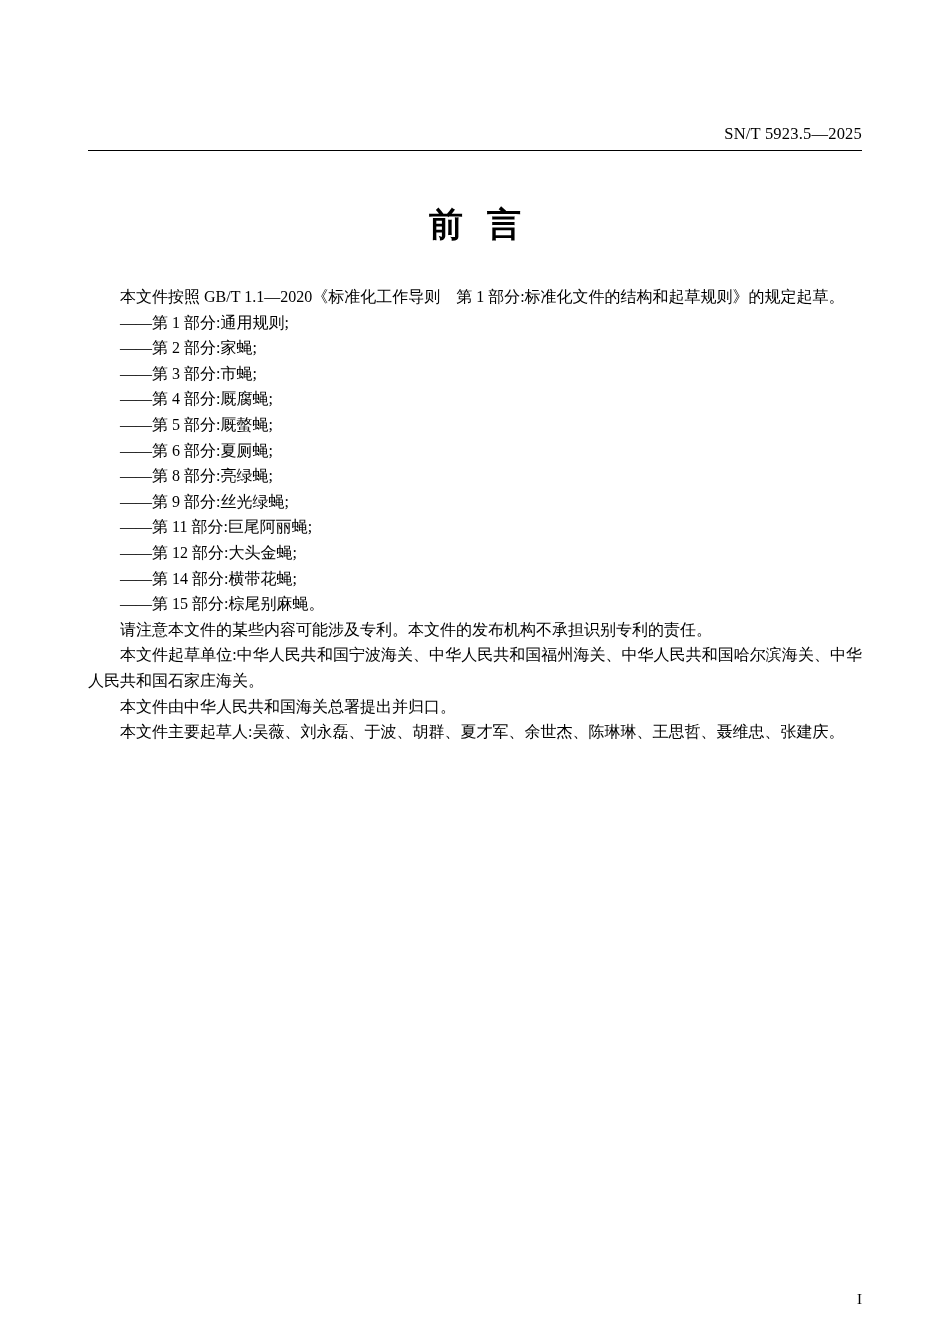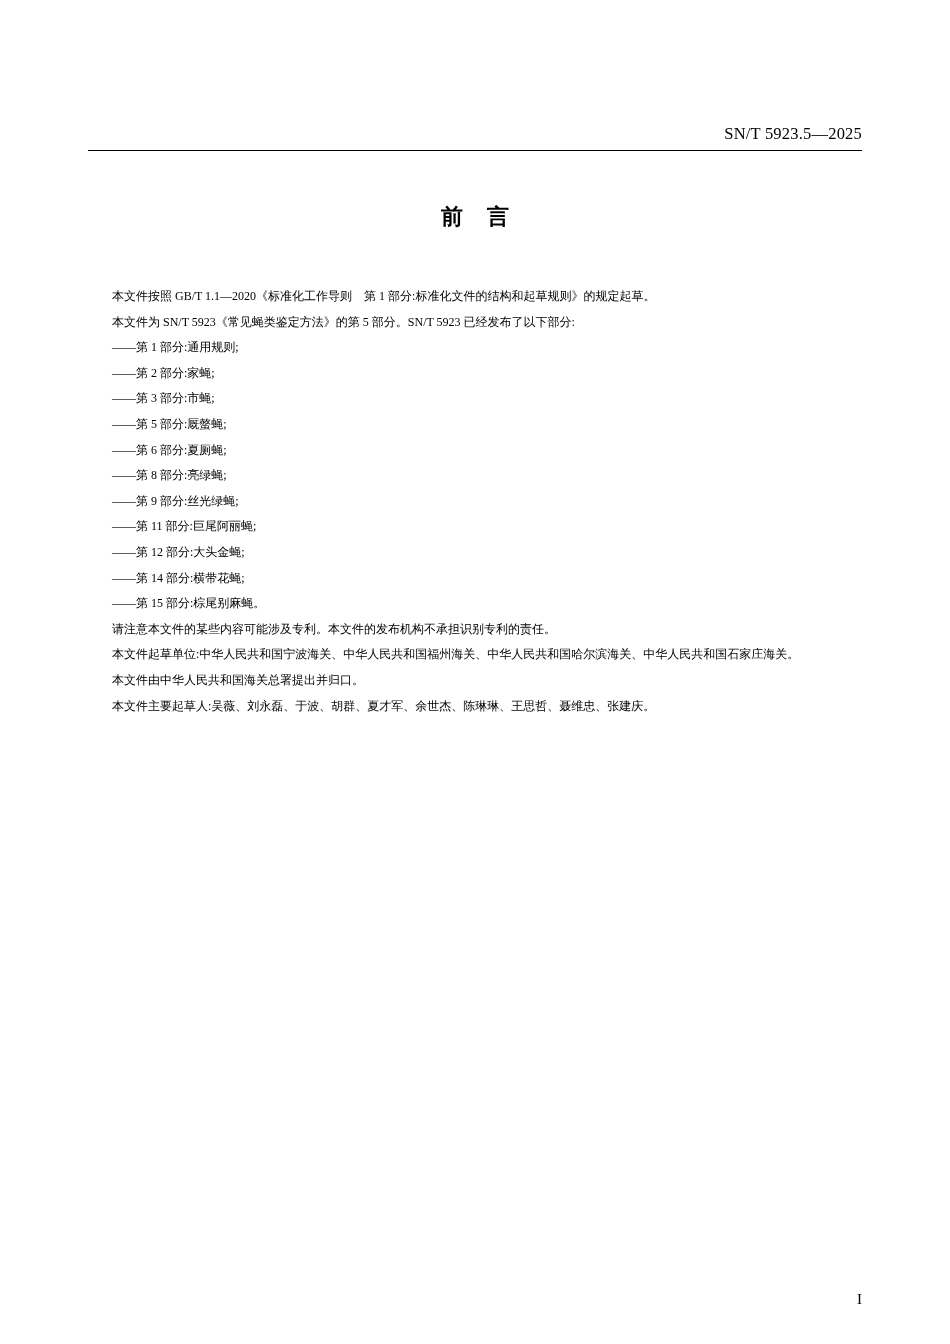--- a/index.html
+++ b/index.html
@@ -40,33 +40,33 @@
     right: 88px;
     border-bottom: 1px solid #000;
   }
   
   .doc-title {
     position: absolute;
     top: 186px;
     left: 0;
     width: 950px;
     text-align: center;
-    font-size: 22px;
+    font-size: 34px;
     font-weight: bold;
     letter-spacing: 24px;
     text-indent: 24px;
     font-family: "DejaVu Serif", "Liberation Serif", serif;
   }
   
   .body {
     position: absolute;
     top: 268px;
     left: 88px;
     width: 774px;
-    font-size: 12px;
+    font-size: 16px;
     line-height: 25.5px;
     text-align: justify;
   }
   .p {
     margin: 0;
     text-indent: 2em;
     line-height: 25.6px;
   }
   .item {
     margin: 0;
@@ -88,26 +88,26 @@
 
 <div class="page">
 
   <div class="header">SN/T 5923.5—2025</div>
   <div class="header-rule"></div>
 
   <div class="doc-title">前言</div>
 
   <div class="body">
     <p class="p">本文件按照 GB/T 1.1—2020《标准化工作导则　第 1 部分:标准化文件的结构和起草规则》的规定起草。</p>
-    <p class="p">本文件为 SN/T 5923《常见蝇类鉴定方法》的第 5 部分。SN/T 5923 已经发布了以下部分:</p>
 
     <div>
       <p class="item">——第 1 部分:通用规则;</p>
       <p class="item">——第 2 部分:家蝇;</p>
       <p class="item">——第 3 部分:市蝇;</p>
+      <p class="item">——第 4 部分:厩腐蝇;</p>
       <p class="item">——第 5 部分:厩螫蝇;</p>
       <p class="item">——第 6 部分:夏厕蝇;</p>
       <p class="item">——第 8 部分:亮绿蝇;</p>
       <p class="item">——第 9 部分:丝光绿蝇;</p>
       <p class="item">——第 11 部分:巨尾阿丽蝇;</p>
       <p class="item">——第 12 部分:大头金蝇;</p>
       <p class="item">——第 14 部分:横带花蝇;</p>
       <p class="item">——第 15 部分:棕尾别麻蝇。</p>
     </div>
 

